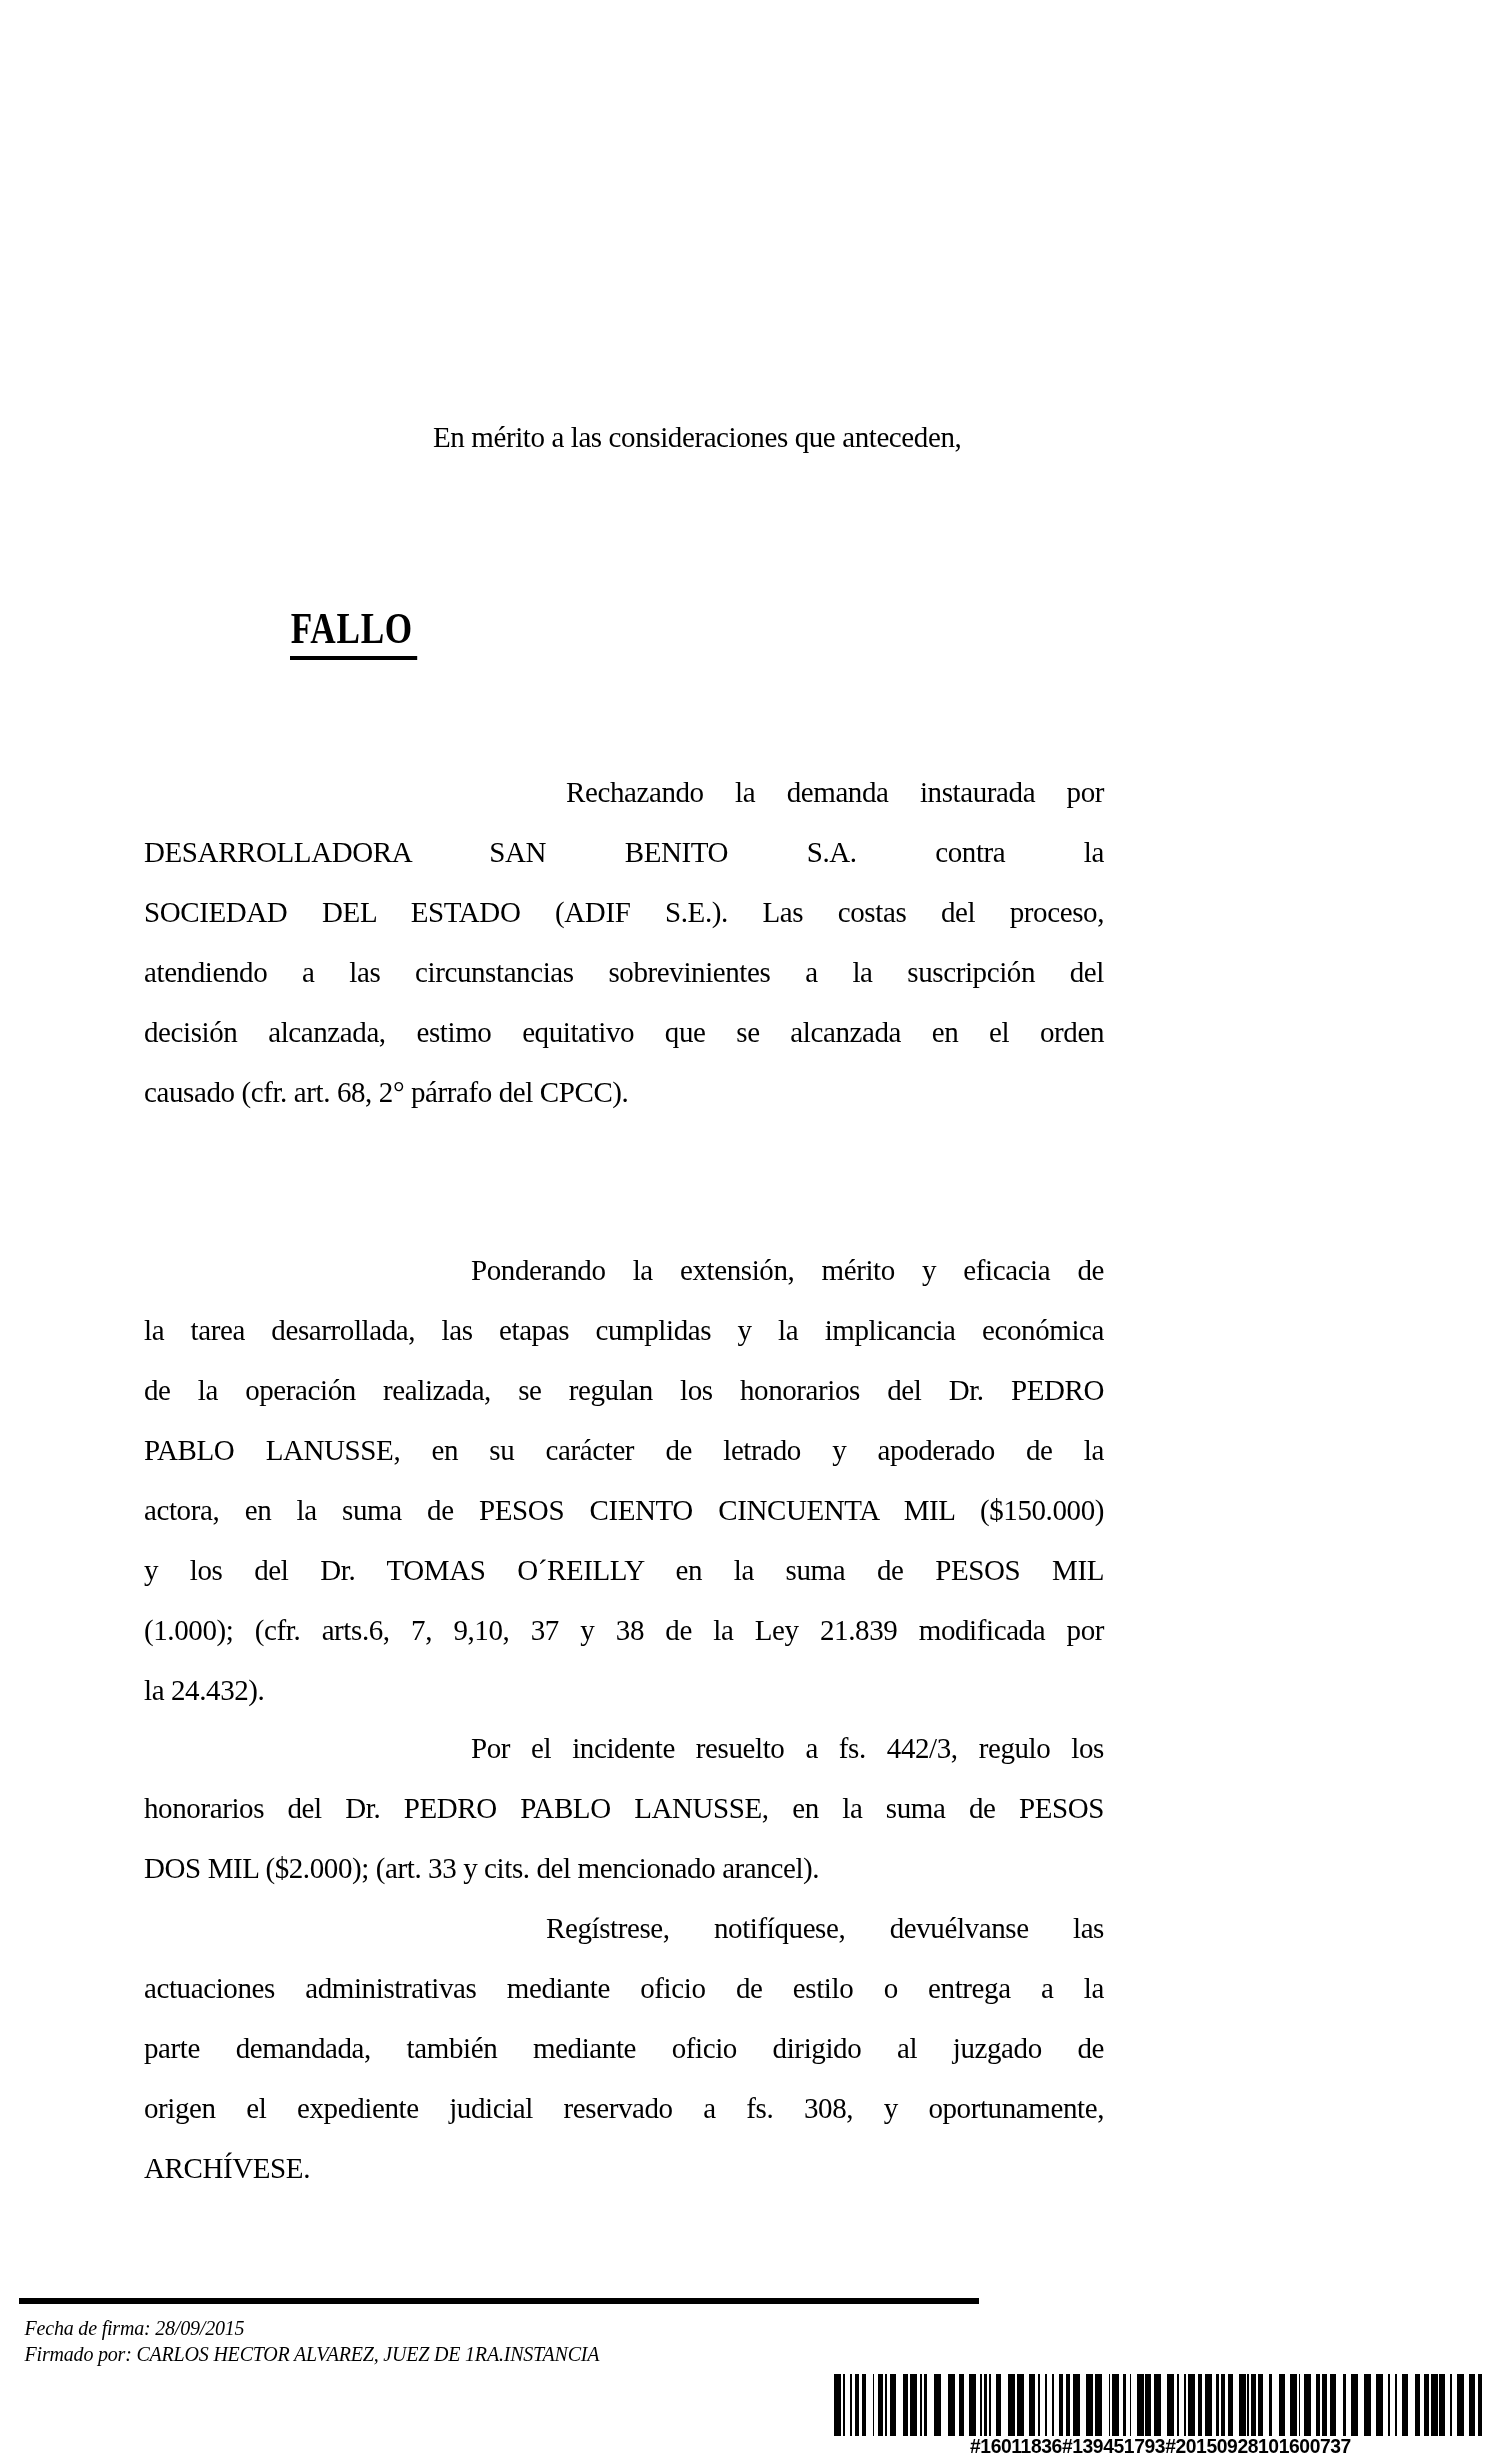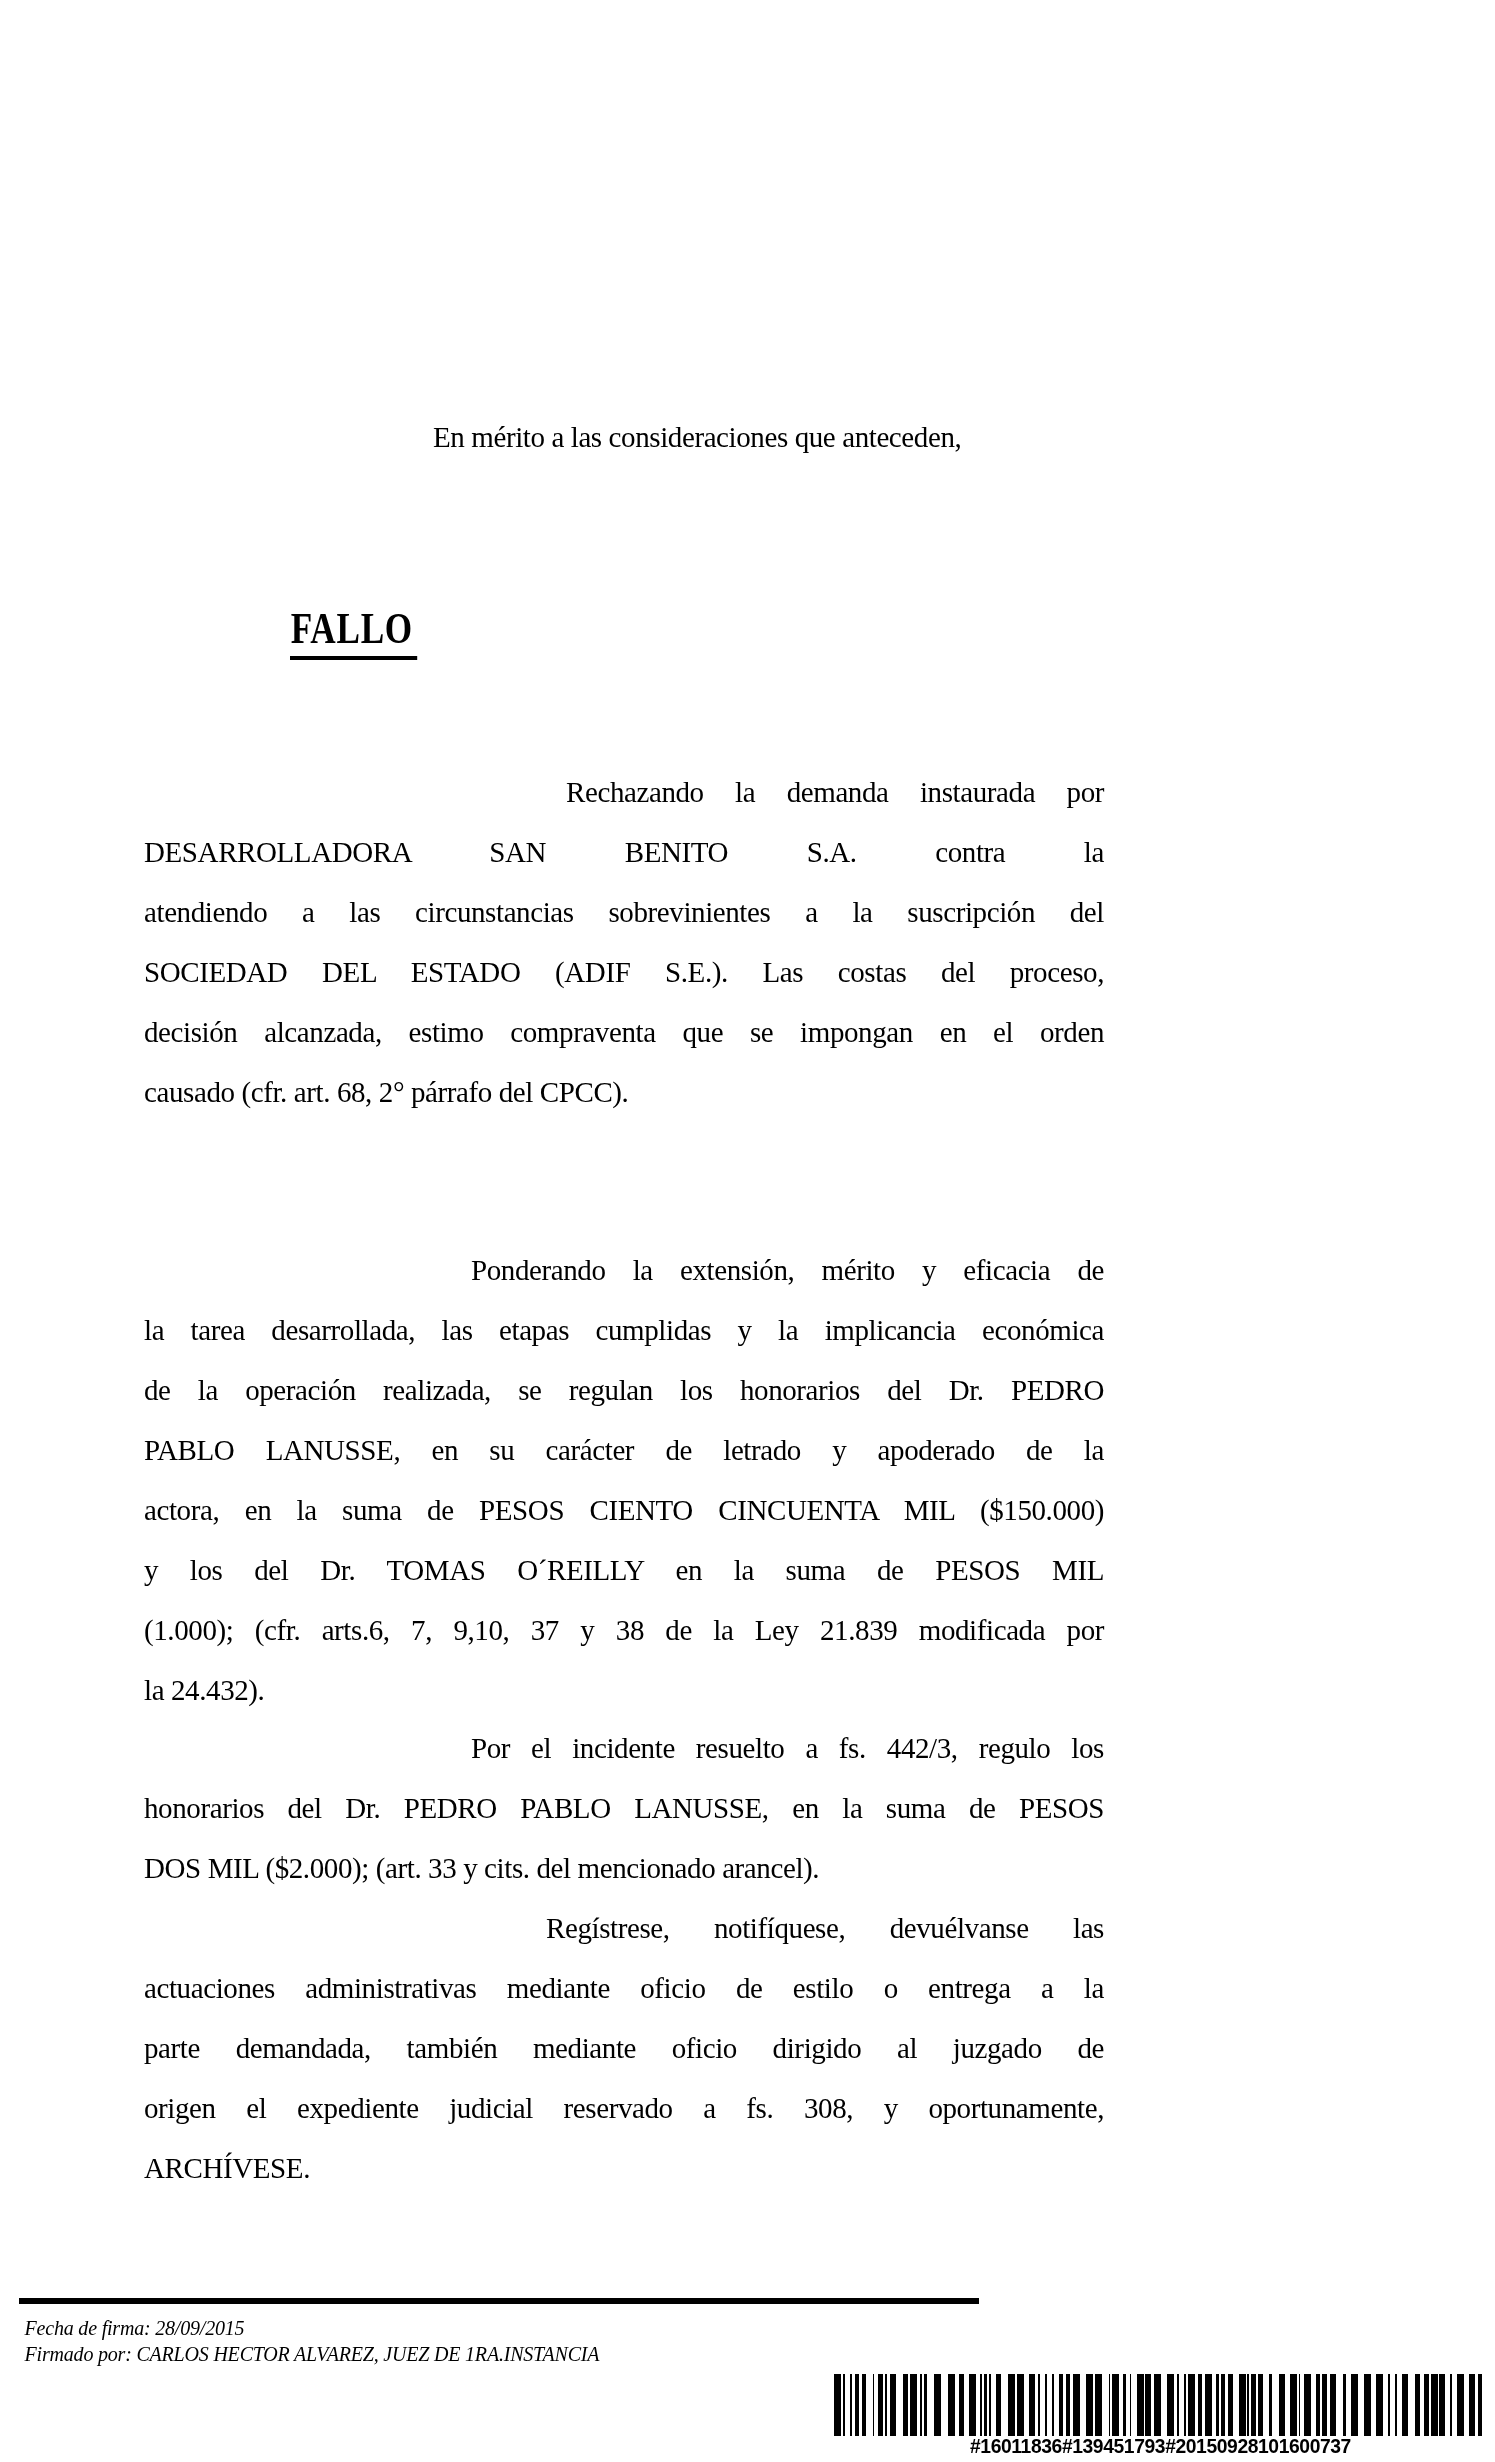--- a/index.html
+++ b/index.html
@@ -88,23 +88,23 @@
       <div class="tline">En mérito a las consideraciones que anteceden,</div>
     </div>
 
   <div class="heading">
     <span class="heading-text">FALLO</span>
   </div>
 
   <div class="para para-1">
       <div class="tline stretch">Rechazando la demanda instaurada por</div>
       <div class="tline stretch">DESARROLLADORA SAN BENITO S.A. contra la</div>
+      <div class="tline stretch">SOCIEDAD DEL ESTADO (ADIF S.E.). Las costas del proceso,</div>
       <div class="tline stretch">atendiendo a las circunstancias sobrevinientes a la suscripción del</div>
-      <div class="tline stretch">SOCIEDAD DEL ESTADO (ADIF S.E.). Las costas del proceso,</div>
-      <div class="tline stretch">decisión alcanzada, estimo compraventa que se impongan en el orden</div>
+      <div class="tline stretch">decisión alcanzada, estimo equitativo que se alcanzada en el orden</div>
       <div class="tline">causado (cfr. art. 68, 2° párrafo del CPCC).</div>
     </div>
 
   <div class="para para-2">
       <div class="tline stretch">Ponderando la extensión, mérito y eficacia de</div>
       <div class="tline stretch">la tarea desarrollada, las etapas cumplidas y la implicancia económica</div>
       <div class="tline stretch">de la operación realizada, se regulan los honorarios del Dr. PEDRO</div>
       <div class="tline stretch">PABLO LANUSSE, en su carácter de letrado y apoderado de la</div>
       <div class="tline stretch">actora, en la suma de PESOS CIENTO CINCUENTA MIL ($150.000)</div>
       <div class="tline stretch">y los del Dr. TOMAS O´REILLY en la suma de PESOS MIL</div>

